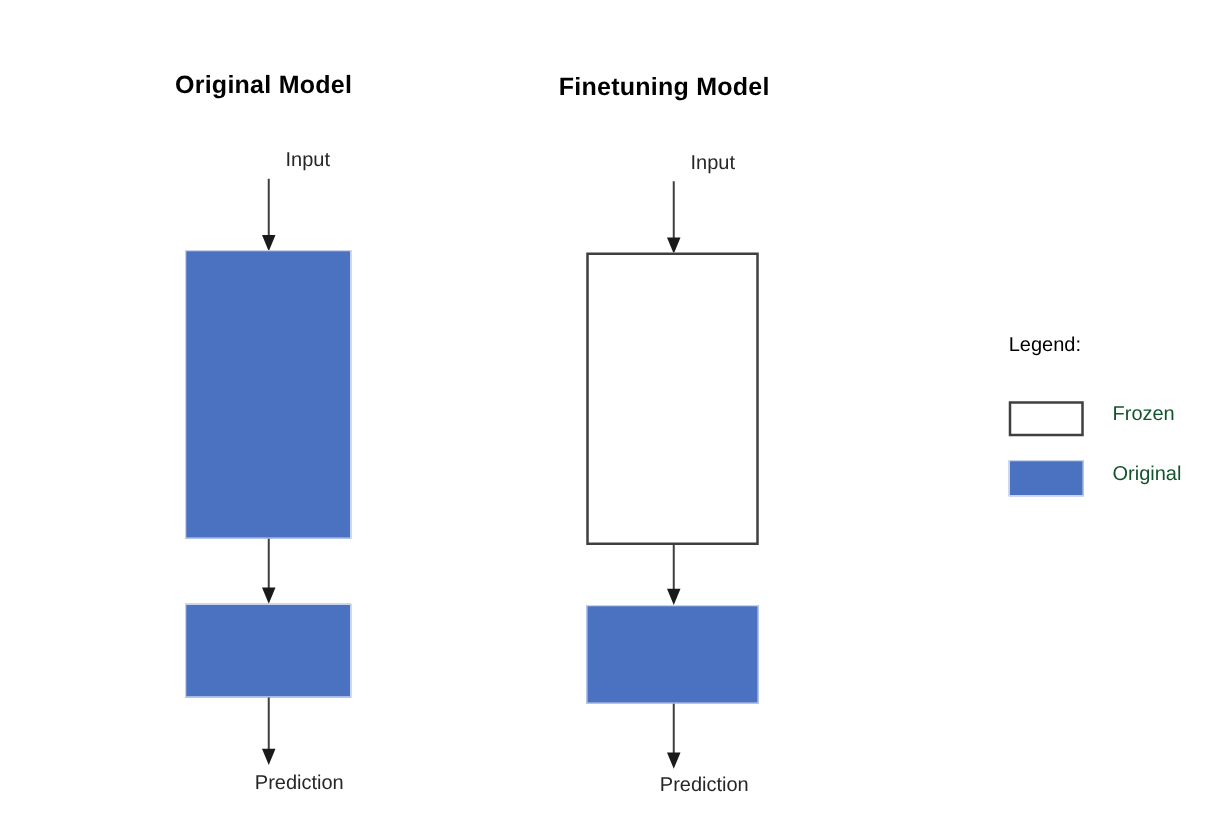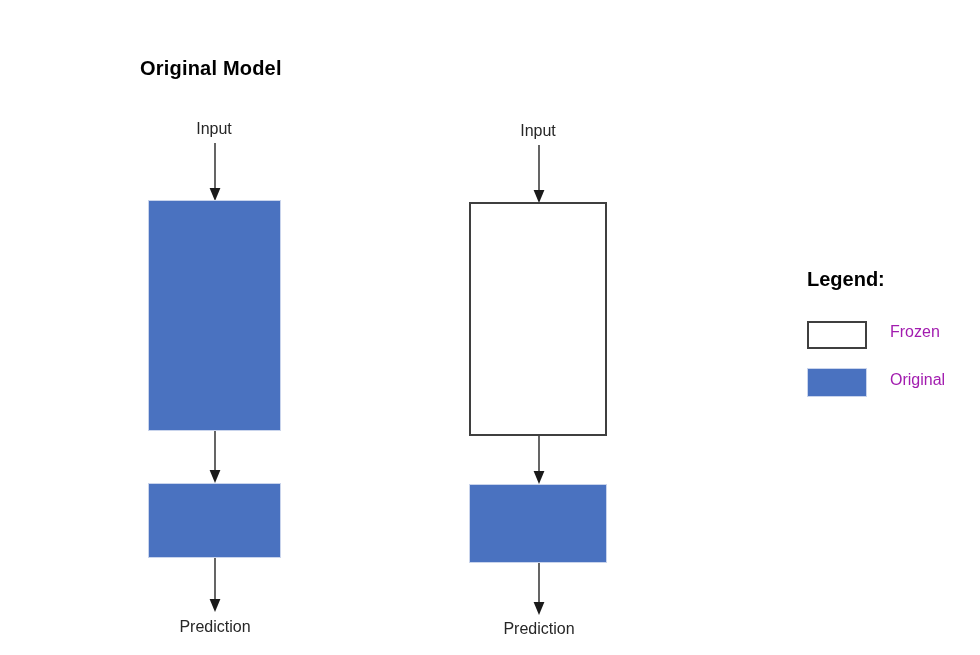--- a/index.html
+++ b/index.html
@@ -30,58 +30,58 @@
     color: #000000;
     letter-spacing: 0.2px;
     white-space: nowrap;
   }
 
   
   .io-label {
     font-size: 16px;
     color: #262626;
     white-space: nowrap;
-    text-align: center;
+    text-align: right;
   }
 
   
   .block-trained {
     background: #4a72c0;
     border: 1px solid #c9d4ec;
     box-sizing: border-box;
   }
   .block-frozen {
     background: #ffffff;
     border: 2px solid #3f3f3f;
     box-sizing: border-box;
   }
 
   
   .arrow { overflow: visible; }
 
   
   .legend-title {
-    font-size: 20px;
-    font-weight: bold;
+    font-size: 16px;
+    font-weight: normal;
     color: #000000;
     white-space: nowrap;
   }
   .legend-swatch-frozen {
     background: #ffffff;
     border: 2px solid #3f3f3f;
     box-sizing: border-box;
   }
   .legend-swatch-trained {
     background: #4a72c0;
     border: 1px solid #c9d4ec;
     box-sizing: border-box;
   }
   .legend-label {
     font-size: 16px;
-    color: #a21caf;
+    color: #14532d;
     white-space: nowrap;
   }
 </style>
 </head>
 <body>
 
 <div id="canvas">
 
   <div class="abs col-title" style="left:140px; top:57px;">Original Model</div>
 
@@ -101,20 +101,21 @@
 
   <div class="abs block-trained" style="left:148px; top:483px; width:133px; height:75px;"></div>
 
   <svg class="abs arrow" style="left:204px; top:558px;" width="22" height="54" viewBox="0 0 22 54">
     <line x1="11" y1="0" x2="11" y2="44" stroke="#3f3f3f" stroke-width="1.6"></line>
     <polygon points="11,54 5.6,41 16.4,41" fill="#1a1a1a"></polygon>
   </svg>
 
   <div class="abs io-label" style="left:155px; top:618px; width:120px;">Prediction</div>
 
+  <div class="abs col-title" style="left:447px; top:59px;">Finetuning Model</div>
 
   <div class="abs io-label" style="left:488px; top:122px; width:100px;">Input</div>
 
   <svg class="abs arrow" style="left:528px; top:145px;" width="22" height="58" viewBox="0 0 22 58">
     <line x1="11" y1="0" x2="11" y2="48" stroke="#3f3f3f" stroke-width="1.6"></line>
     <polygon points="11,58 5.6,45 16.4,45" fill="#1a1a1a"></polygon>
   </svg>
 
   <div class="abs block-frozen" style="left:469px; top:202px; width:138px; height:234px;"></div>
 

